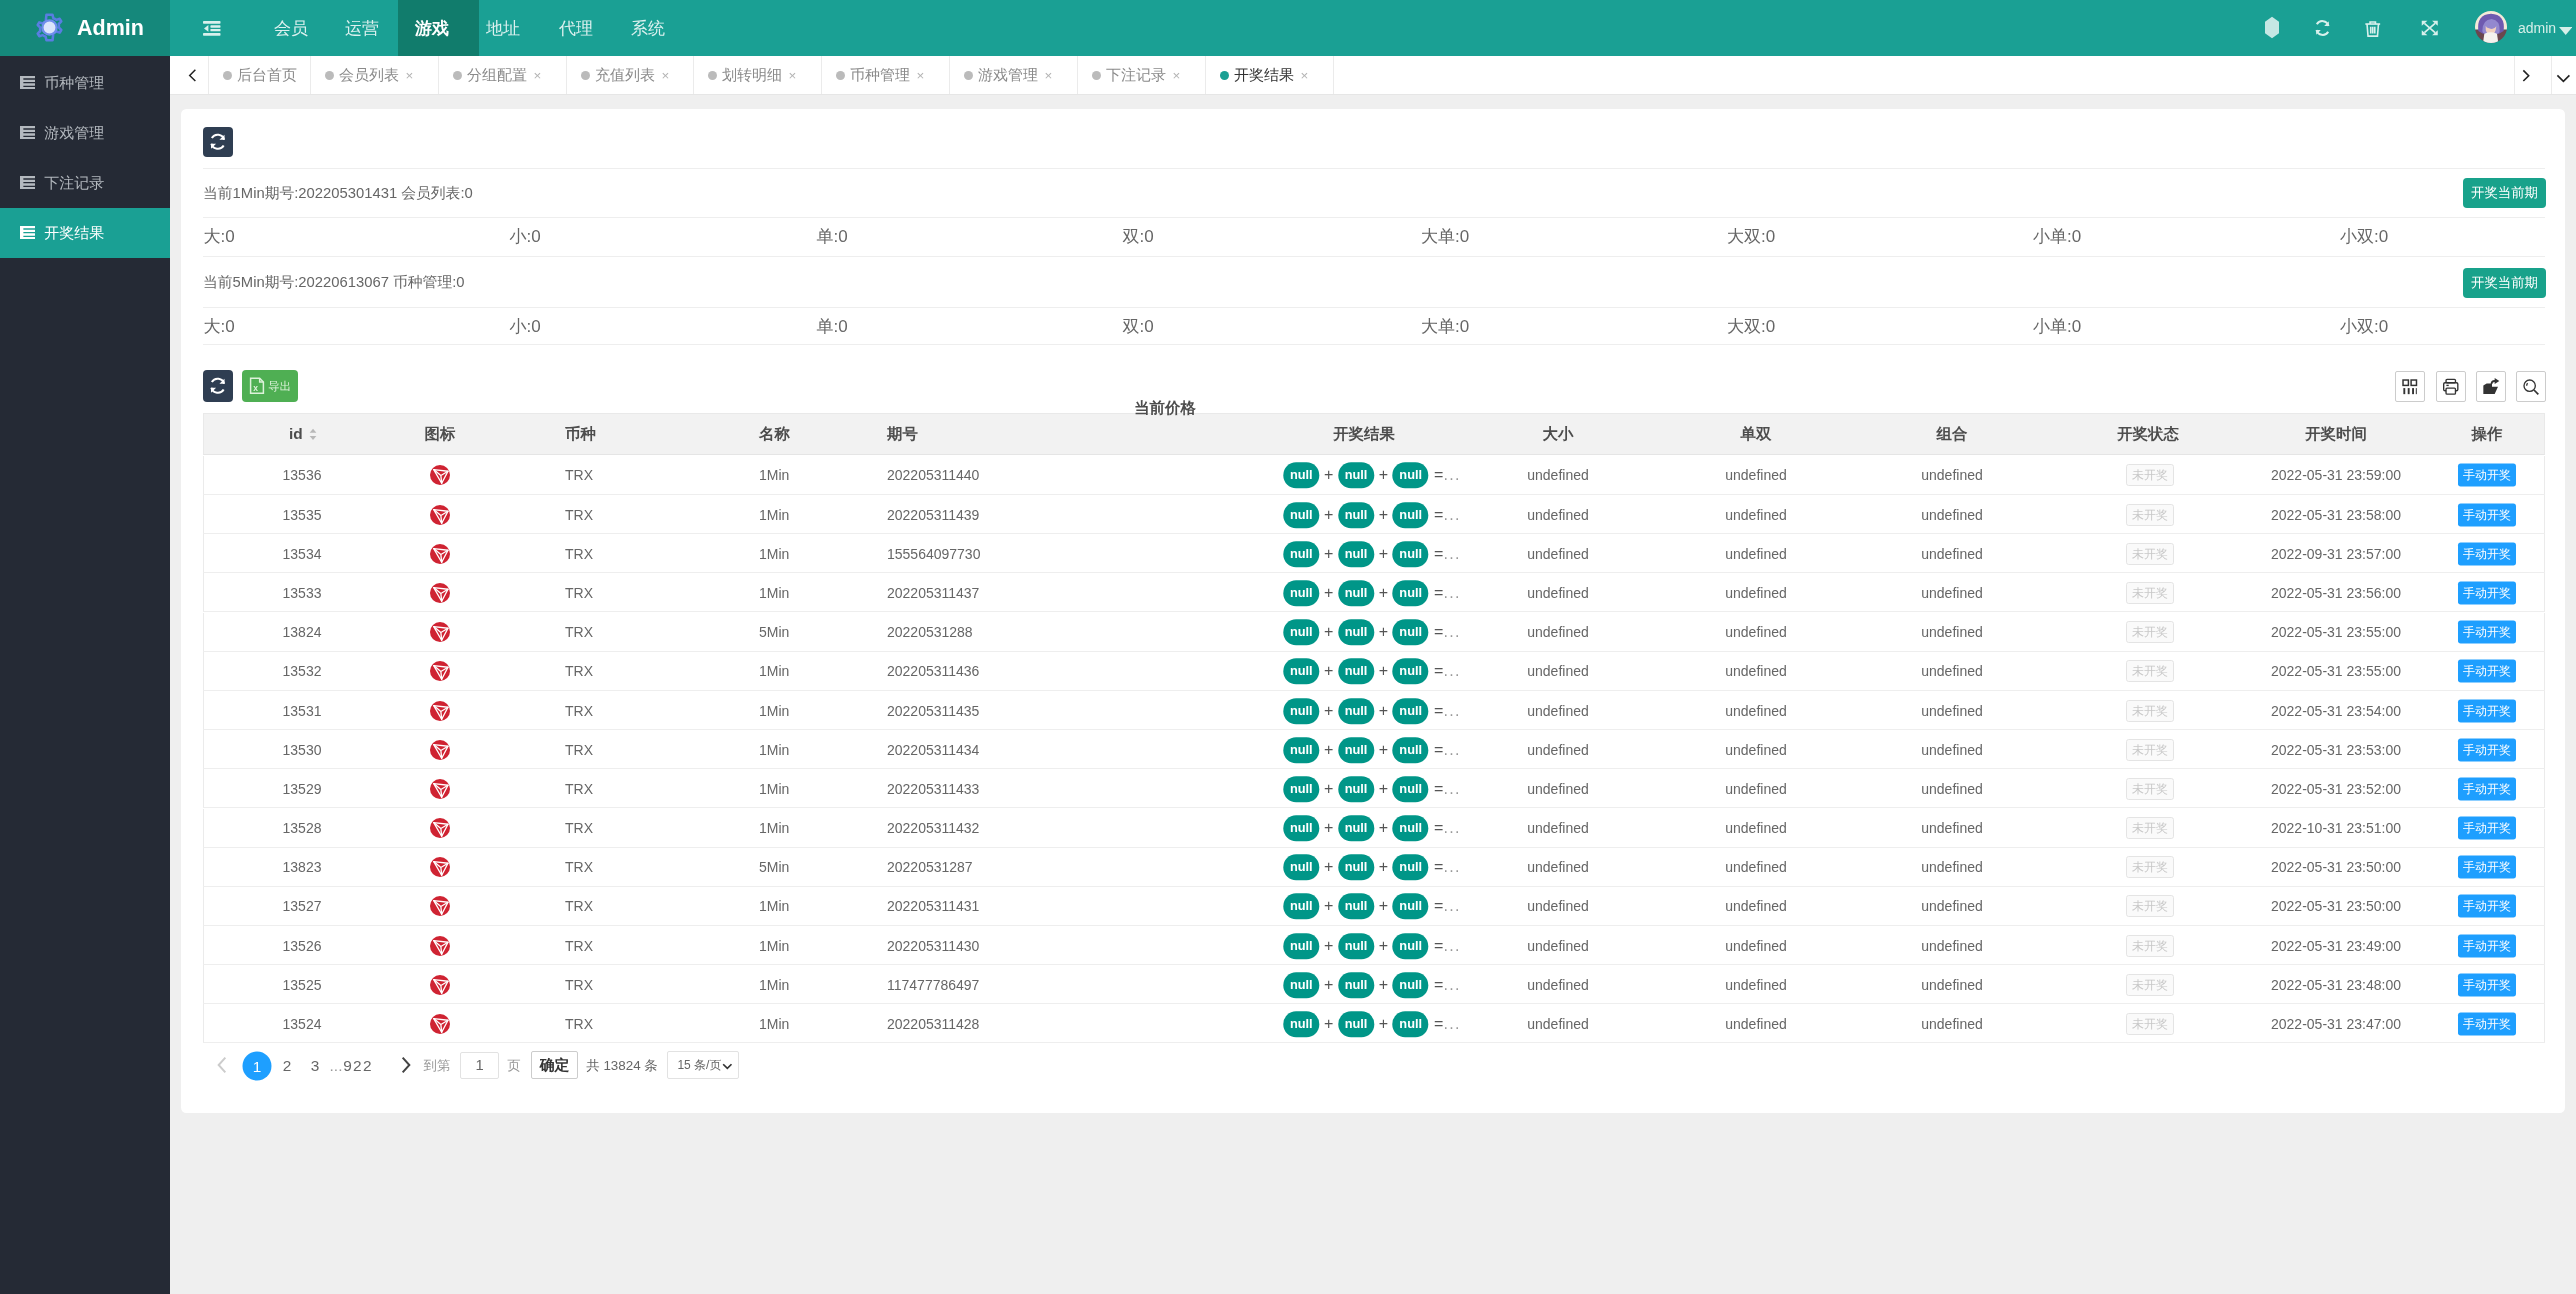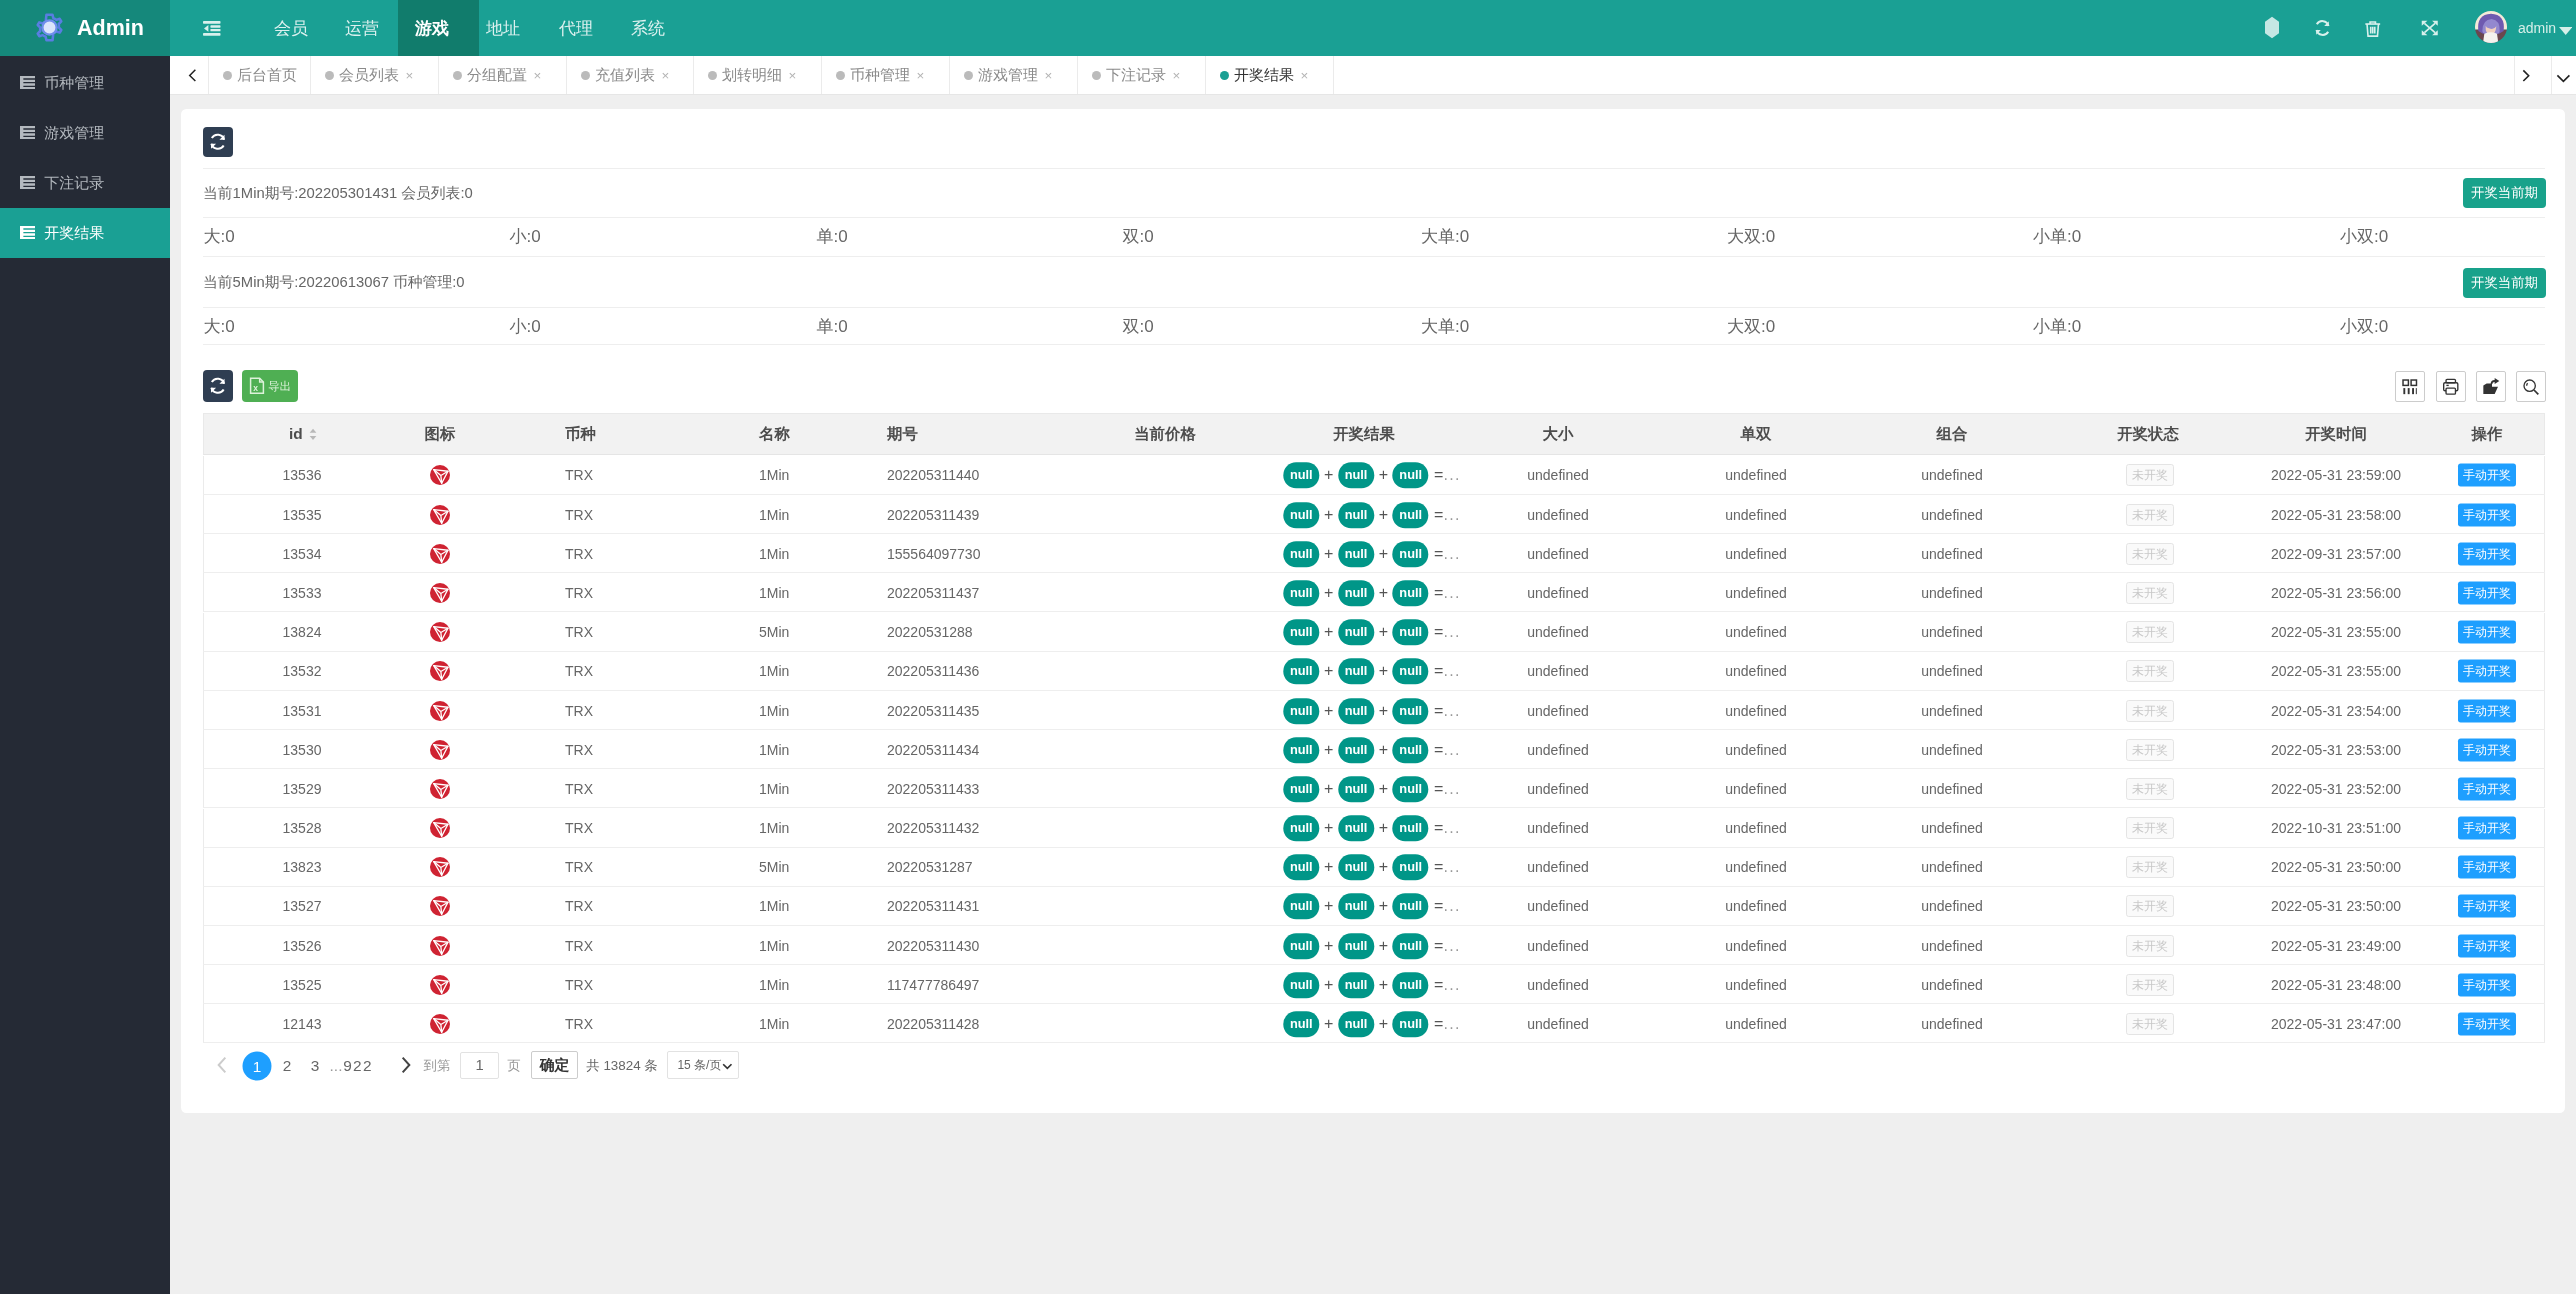--- a/index.html
+++ b/index.html
@@ -250,21 +250,21 @@
   </div>
 <div class="ab thead"></div>
 <span class="cc th" style="left:304px;top:434px">id&nbsp;<svg width="12" height="17.5" viewBox="0 0 18 26" style="vertical-align:-4px">
       <path d="M4 10 L9 4 L14 10 Z" fill="#b8b8b8"></path>
       <path d="M4 15 L9 21 L14 15 Z" fill="#b8b8b8"></path>
     </svg></span>
 <span class="cc th" style="left:440px;top:434px">图标</span>
 <span class="cl th" style="left:565px;top:434px">币种</span>
 <span class="cl th" style="left:759px;top:434px">名称</span>
 <span class="cl th" style="left:887px;top:434px">期号</span>
-<span class="cc th" style="left:1165px;top:434px">当前价格</span>
+<span class="cc th" style="left:1165px;top:408px">当前价格</span>
 <span class="cc th" style="left:1364px;top:434px">开奖结果</span>
 <span class="cc th" style="left:1558px;top:434px">大小</span>
 <span class="cc th" style="left:1756px;top:434px">单双</span>
 <span class="cc th" style="left:1952px;top:434px">组合</span>
 <span class="cc th" style="left:2148px;top:434px">开奖状态</span>
 <span class="cc th" style="left:2336px;top:434px">开奖时间</span>
 <span class="cc th" style="left:2487px;top:434px">操作</span>
 <div class="trow" style="top:456px"></div>
 <span class="cc td" style="left:302px;top:475px">13536</span>
 <div class="cc" style="left:440px;top:475px;height:20px"><svg width="20" height="20" viewBox="0 0 30 30">
@@ -637,21 +637,21 @@
     <span style="color:#555;font-size:16px;margin-left:5.4px">=</span>
     <span style="color:#999;font-size:16px;letter-spacing:1.3px">...</span>
   </div>
 <span class="cc td" style="left:1558px;top:985px">undefined</span>
 <span class="cc td" style="left:1756px;top:985px">undefined</span>
 <span class="cc td" style="left:1952px;top:985px">undefined</span>
 <span class="cc" style="left:2150px;top:985px"><span class="stat">未开奖</span></span>
 <span class="cc td" style="left:2336px;top:985px">2022-05-31 23:48:00</span>
 <span class="cc" style="left:2487px;top:985px"><span class="opbtn">手动开奖</span></span>
 <div class="trow" style="top:1004px"></div>
-<span class="cc td" style="left:302px;top:1024px">12143</span>
+<span class="cc td" style="left:302px;top:1024px">13524</span>
 <div class="cc" style="left:440px;top:1024px;height:20px"><svg width="20" height="20" viewBox="0 0 30 30">
       <circle cx="15" cy="15" r="15" fill="#cf2332"></circle>
       <g stroke="#fff" stroke-width="2" fill="none" stroke-linejoin="round" stroke-linecap="round">
         <path d="M5.6 6.9 L27 9.4 L17.5 27.4 Z"></path>
         <path d="M5.6 6.9 L16.3 15.8 M27 9.4 L16.3 15.8 L17.5 27.4"></path>
       </g>
     </svg></div>
 <span class="cl td" style="left:565px;top:1024px">TRX</span>
 <span class="cl td" style="left:759px;top:1024px">1Min</span>
 <span class="cl td" style="left:887px;top:1024px">202205311428</span>

